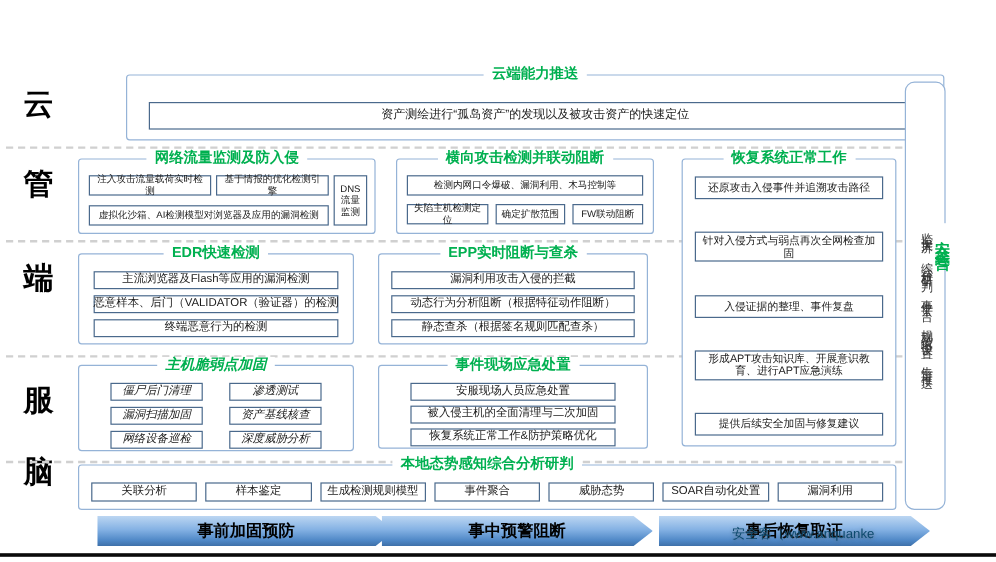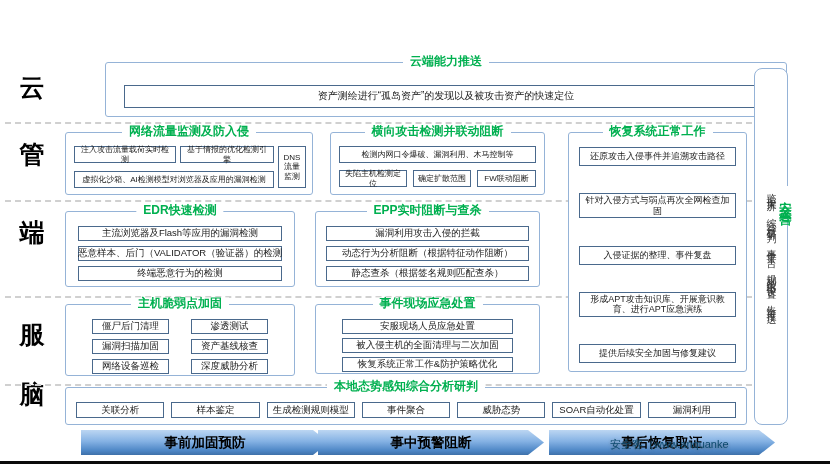--- a/index.html
+++ b/index.html
@@ -117,21 +117,21 @@
 
   <div class="panel" style="left:315px;top:211px;width:225px;height:76px;">
     <div class="panel-title">EPP实时阻断与查杀</div>
     <div class="flexcol edr-content" style="padding-left:10px;padding-right:10px;">
       <div class="chip">漏洞利用攻击入侵的拦截</div>
       <div class="chip">动态行为分析阻断（根据特征动作阻断）</div>
       <div class="chip">静态查杀（根据签名规则匹配查杀）</div>
     </div>
   </div>
 
-  <div class="panel" style="left:65px;top:304px;width:230px;height:72px;">
+  <div class="panel" style="left:65px;top:304px;width:230px;height:72px;font-style:italic;">
     <div class="panel-title">主机脆弱点加固</div>
     <div class="grid2">
       <div class="chip">僵尸后门清理</div>
       <div class="chip">渗透测试</div>
       <div class="chip">漏洞扫描加固</div>
       <div class="chip">资产基线核查</div>
       <div class="chip">网络设备巡检</div>
       <div class="chip">深度威胁分析</div>
     </div>
   </div>

